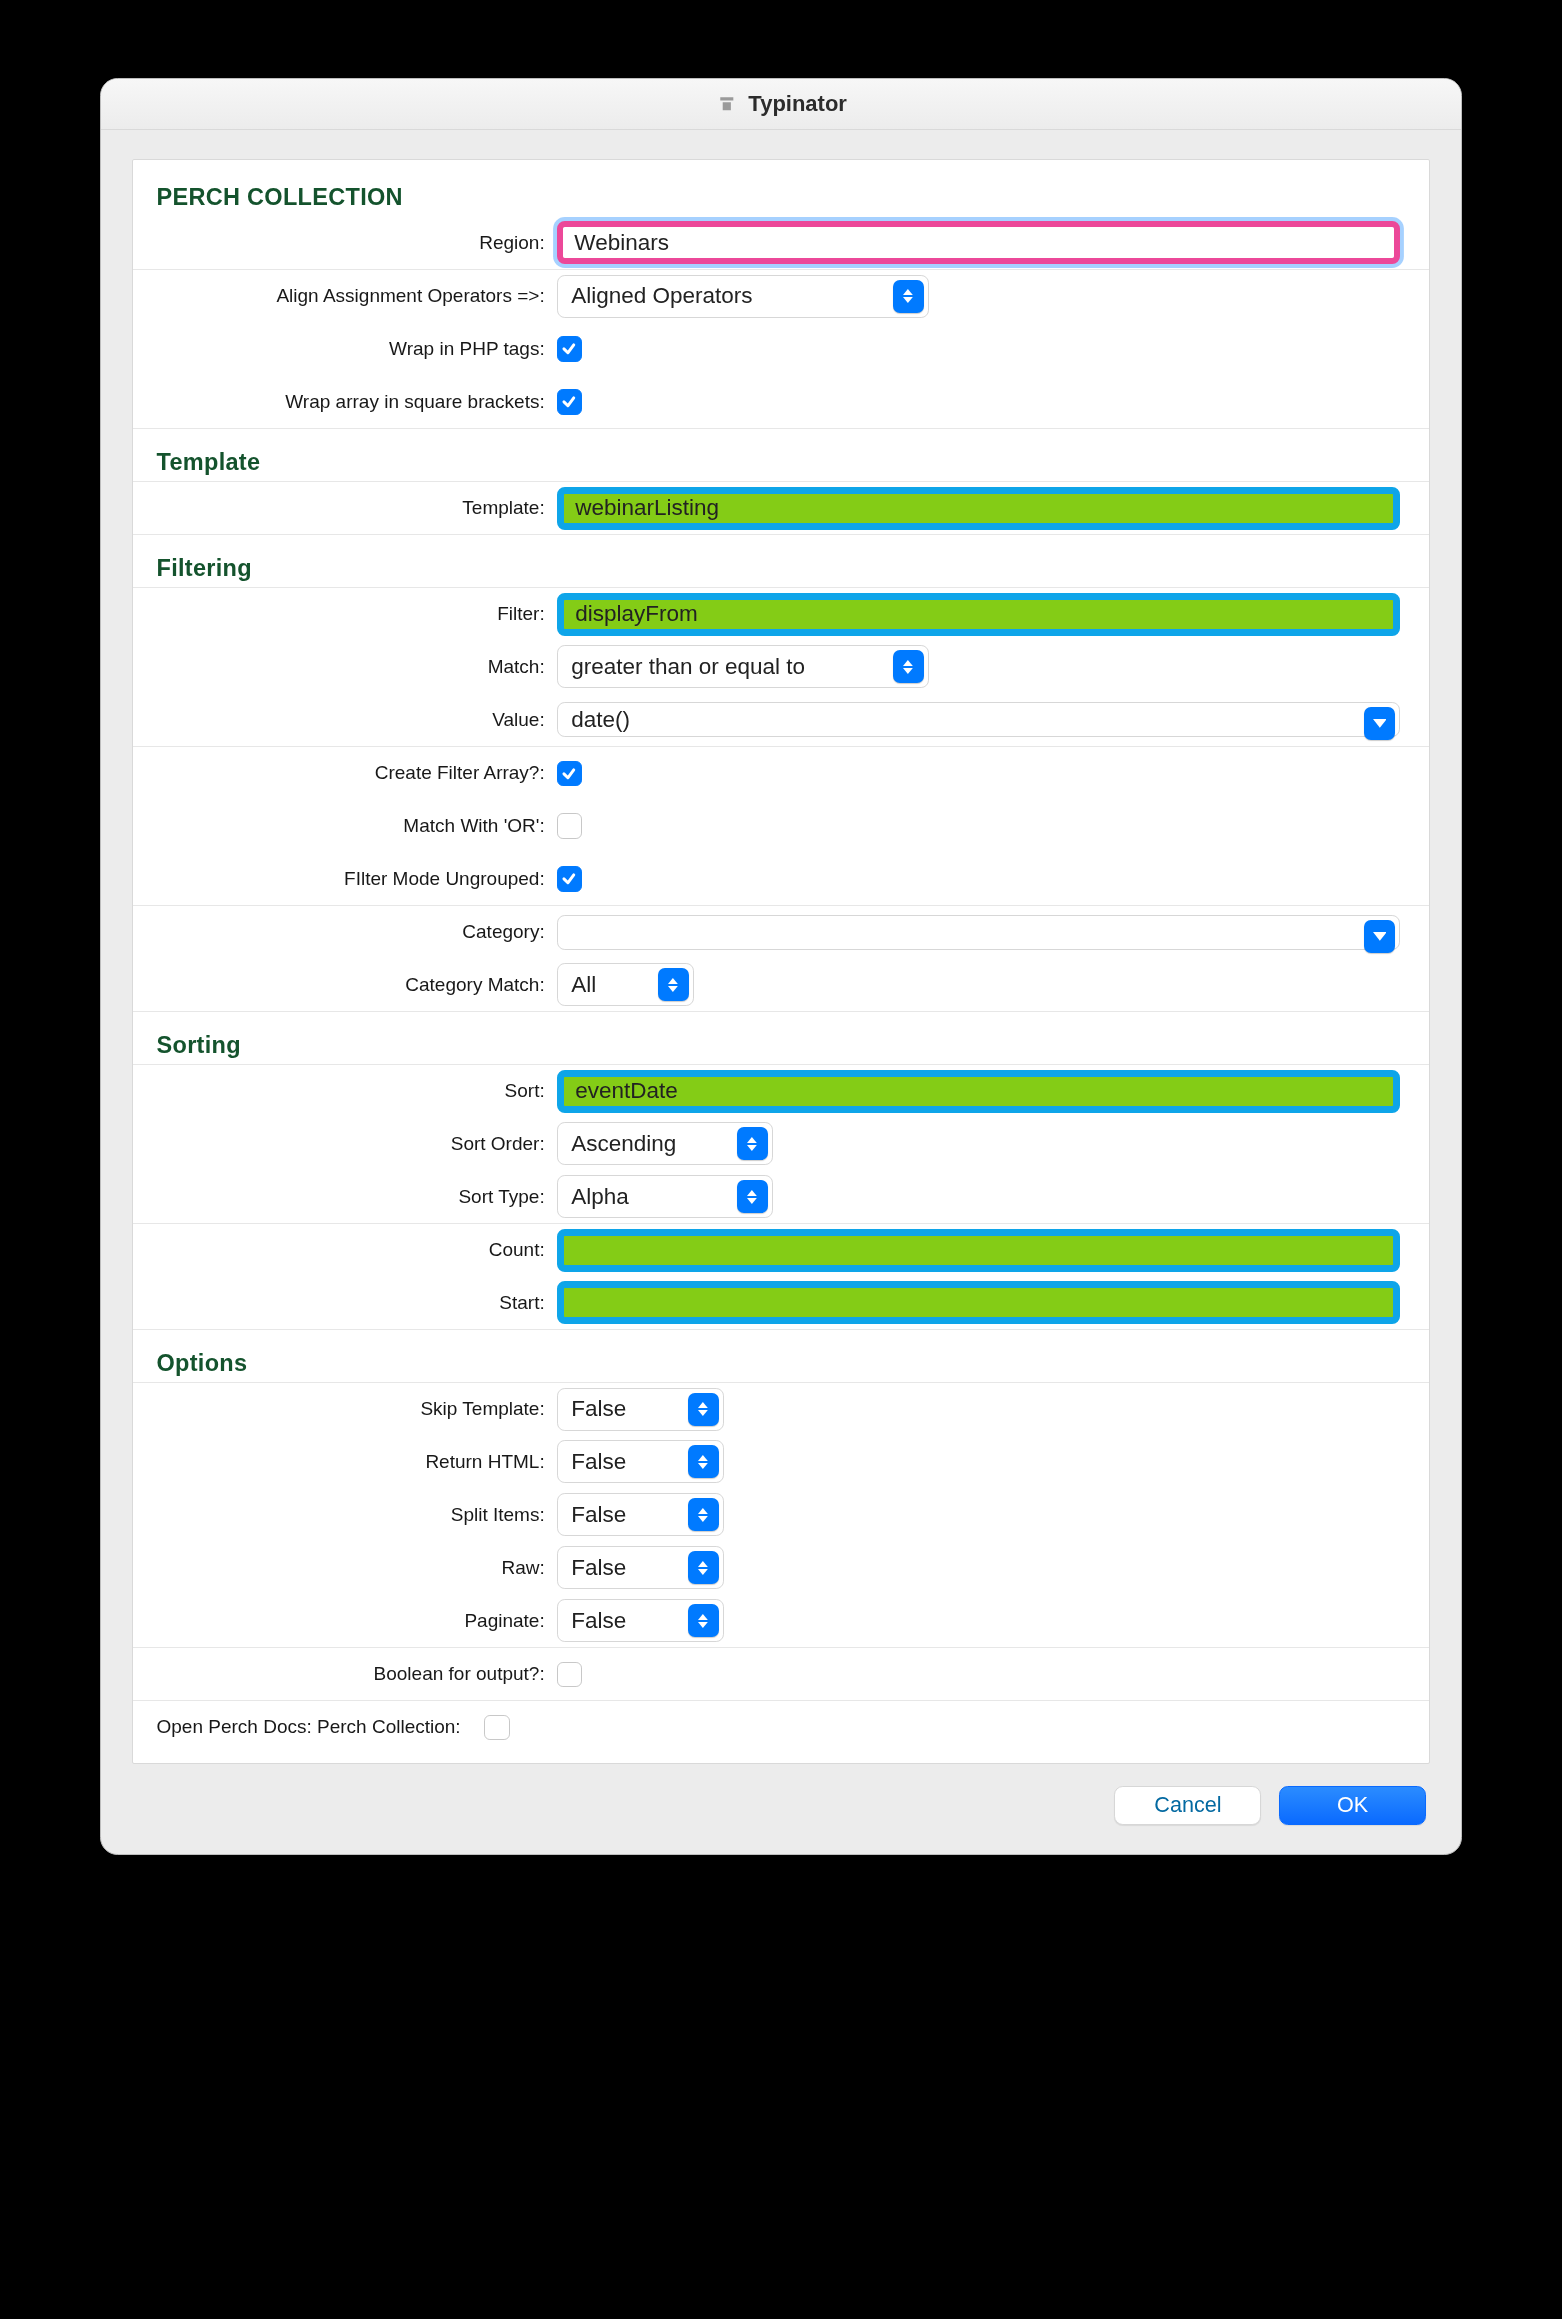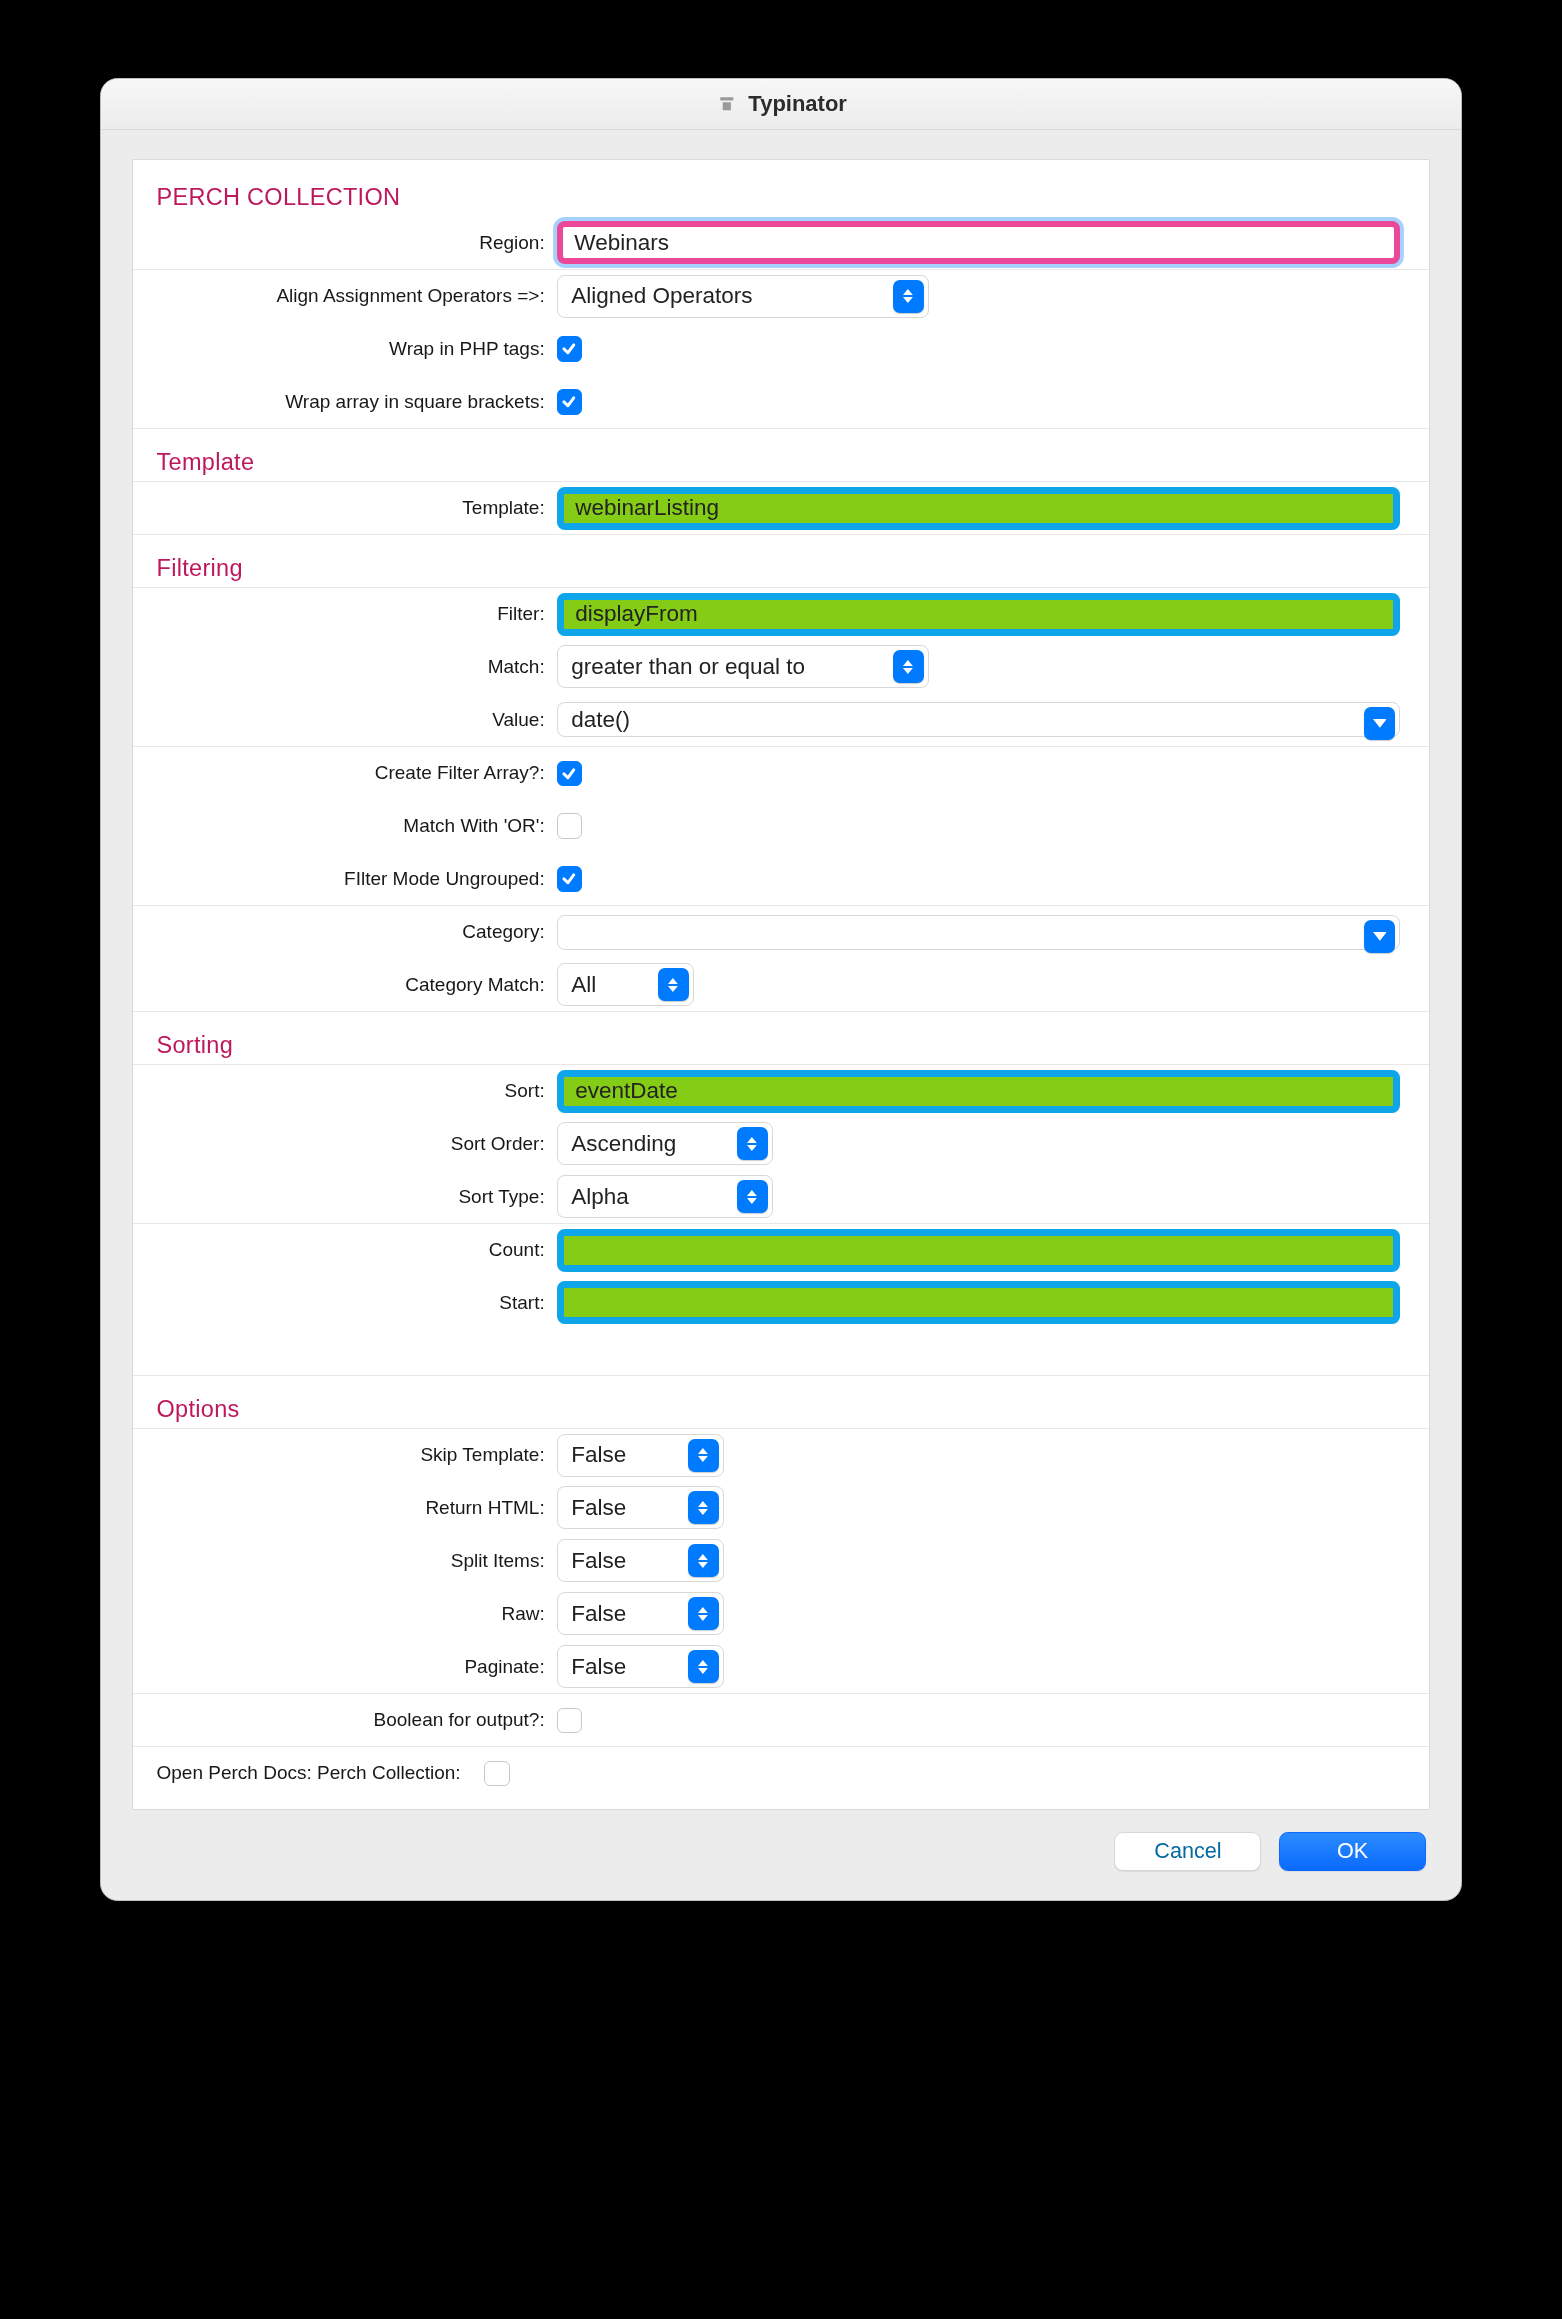--- a/index.html
+++ b/index.html
@@ -49,22 +49,22 @@
     border-radius: 2px;
   }
   .form {
     padding: 23.5px 0 9.8px 0;
   }
   .section-title-row {
     padding: 0 23.5px 5.9px 23.5px;
   }
   .section-title {
     font-size: 23.5px;
-    font-weight: 400;
-    color: #be185d;
+    font-weight: 700;
+    color: #14532d;
     letter-spacing: 0.3px;
   }
   .section-title.upper { text-transform: uppercase; }
   .row {
     display: flex;
     align-items: center;
     min-height: 53px;
     padding: 0 29px 0 23.5px;
   }
   .row + .row.sep,
@@ -430,21 +430,21 @@
           </div>
         </div>
 
         <div class="row">
           <div class="label">Start:</div>
           <div class="control">
             <input class="text-input" value="" style="">
           </div>
         </div>
 
-        <div class="row sep section-title-row" style="padding-top:13.7px;margin-top:46px;">
+        <div class="row sep section-title-row" style="padding-top:13.7px;">
           <div class="section-title">Options</div>
         </div>
 
         <div class="row sep">
           <div class="label">Skip Template:</div>
           <div class="control">
             <div class="select xsmall">
               <span>False</span>
               <span class="stepper">
                 <svg viewBox="0 0 10 6">

